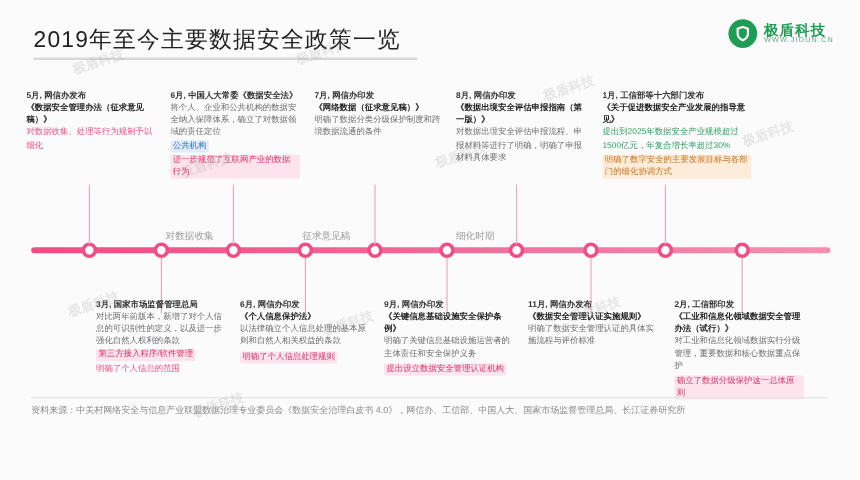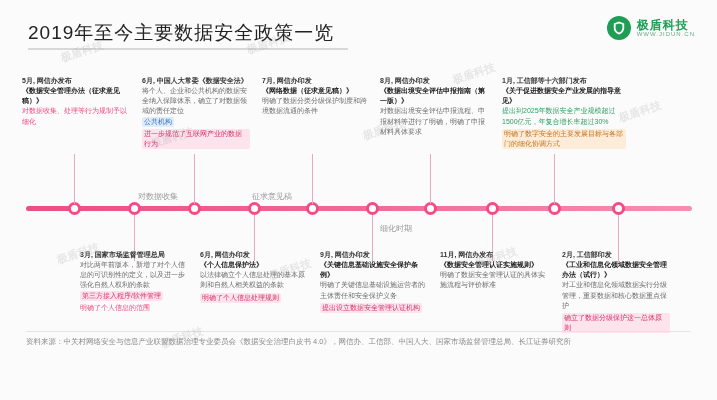--- a/index.html
+++ b/index.html
@@ -99,21 +99,21 @@
     border-radius: 3px;
   }
   .axis-label {
     position: absolute;
     top: 133px;
     font-size: 8px;
     color: #9a9a9a;
   }
   .axis-label.l1 { left: 138px; }
   .axis-label.l2 { left: 252px; }
-  .axis-label.l3 { left: 380px; margin-top: 32px; }
+  .axis-label.l3 { left: 380px; }
 
   .node {
     position: absolute;
     top: 144px;
     width: 13px;
     height: 13px;
     border-radius: 50%;
     background: #ffffff;
     border: 3px solid #ef4d84;
     box-sizing: border-box;

